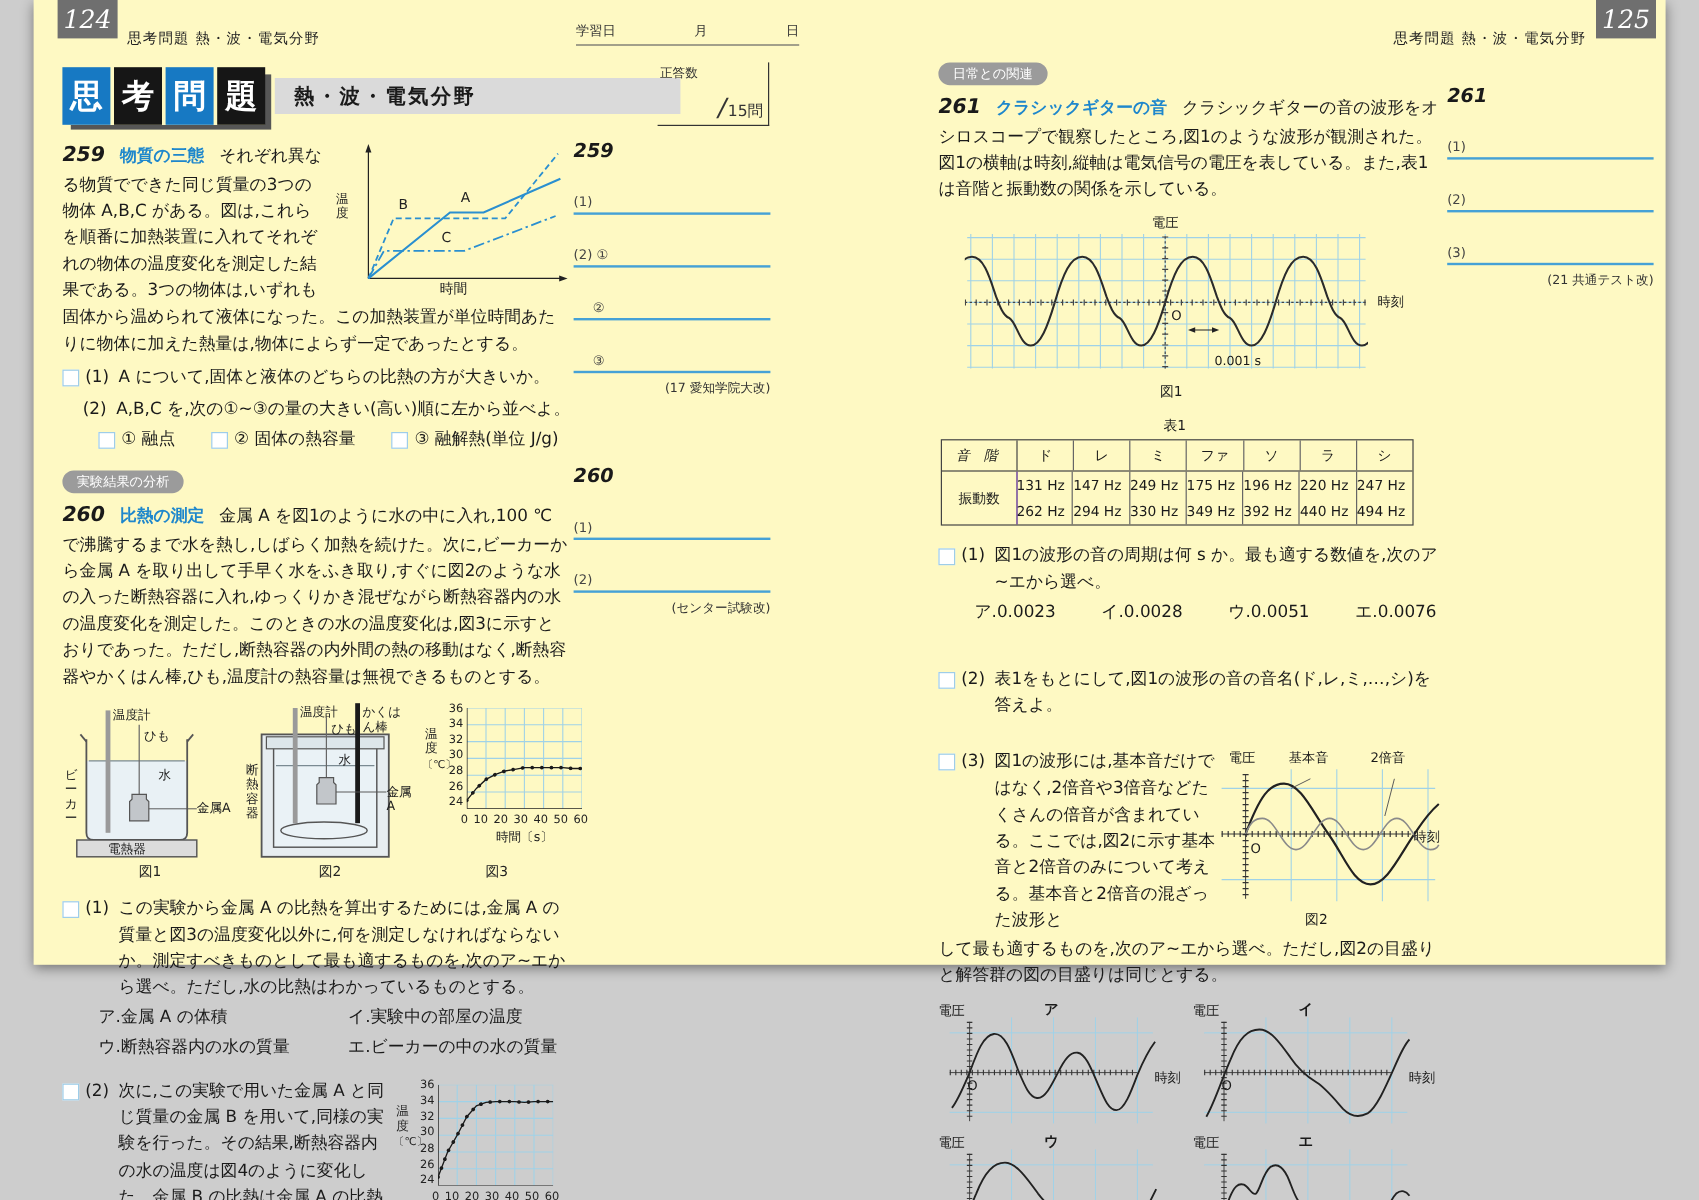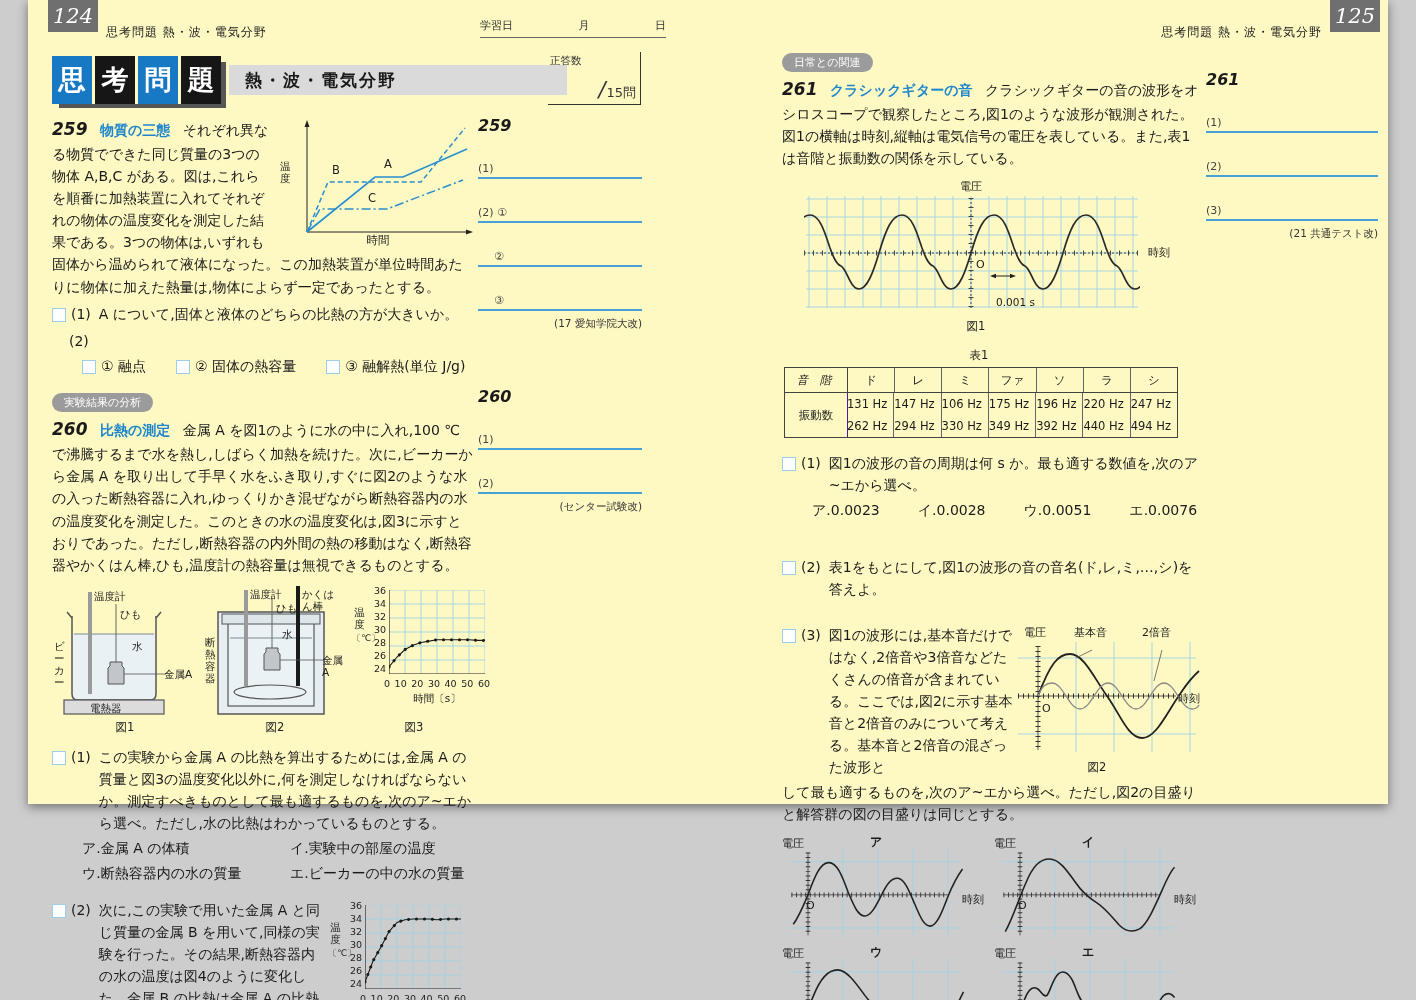--- a/index.html
+++ b/index.html
@@ -91,21 +91,21 @@
   .q2row{display:flex;margin-top:14px;}
   .q2left{width:272px;}
   .fig4wrap{width:146px;position:relative;margin-left:4px;height:160px;}
 
   
   .fig261{position:relative;margin:8px 0 0 18px;width:392px;height:158px;}
   .fig261 svg{position:absolute;left:4px;top:16px;}
   .osc-vlab{position:absolute;left:160px;top:0;font-size:11px;}
   .osc-hlab{position:absolute;left:348px;top:66px;font-size:11px;}
   .osc-o{position:absolute;left:176px;top:78px;font-size:11px;}
-  .osc-scale{position:absolute;left:196px;top:116px;font-size:10.5px;}
+  .osc-scale{position:absolute;left:212px;top:116px;font-size:10.5px;}
   .osc-cap{position:absolute;left:0;right:40px;bottom:0;text-align:center;font-size:11.5px;}
 
   
   .t1cap{text-align:center;font-size:11.5px;margin-top:10px;width:394px;}
   .tbl{width:392px;border:1.5px solid #444;margin-top:3px;font-size:11.5px;margin-left:2px;}
   .tbl-hrow{display:flex;border-bottom:1px solid #444;}
   .tbl-hlab{width:62px;flex:none;display:flex;align-items:center;justify-content:center;
             border-right:1px solid #444;padding:3px 0;letter-spacing:4px;font-style:italic;}
   .tbl-notes{display:flex;flex:1;}
   .tbl-notes span{flex:1;text-align:center;padding:3px 0;border-right:1px solid #666;}
@@ -191,20 +191,21 @@
         <span>それぞれ異なる物質でできた同じ質量の3つの物体 A,B,C がある。図は,これらを順番に加熱装置に入れてそれぞれの物体の温度変化を測定した結果である。3つの物体は,いずれも固体から温められて液体になった。この加熱装置が単位時間あたりに物体に加えた熱量は,物体によらず一定であったとする。</span>
 
         <div class="qrow clear">
           <span class="cbx"></span>
           <span class="qnum">(1)</span>
           <span class="qtext">A について,固体と液体のどちらの比熱の方が大きいか。</span>
         </div>
         <div class="qrow">
           <span class="cbx-sp"></span>
           <span class="qnum">(2)</span>
+          <span class="qtext">A,B,C を,次の①~③の量の大きい(高い)順に左から並べよ。</span>
         </div>
         <div class="optrow" style="padding-left:30px;gap:30px;">
           <span class="o">
               <span class="cbx"></span>
               <span>① 融点</span>
             </span>
           <span class="o">
               <span class="cbx"></span>
               <span>② 固体の熱容量</span>
             </span>
@@ -490,21 +491,21 @@
                 <span>ラ</span>
                 <span>シ</span>
               </div>
           </div>
           <div class="tbl-body">
             <div class="tbl-blab">振動数</div>
             <div class="freqs">
               <div class="freq-row">
                   <span>131 Hz</span>
                   <span>147 Hz</span>
-                  <span>106 Hz</span>
+                  <span>249 Hz</span>
                   <span>175 Hz</span>
                   <span>196 Hz</span>
                   <span>220 Hz</span>
                   <span>247 Hz</span>
                 </div>
               <div class="freq-row">
                   <span>262 Hz</span>
                   <span>294 Hz</span>
                   <span>330 Hz</span>
                   <span>349 Hz</span>

